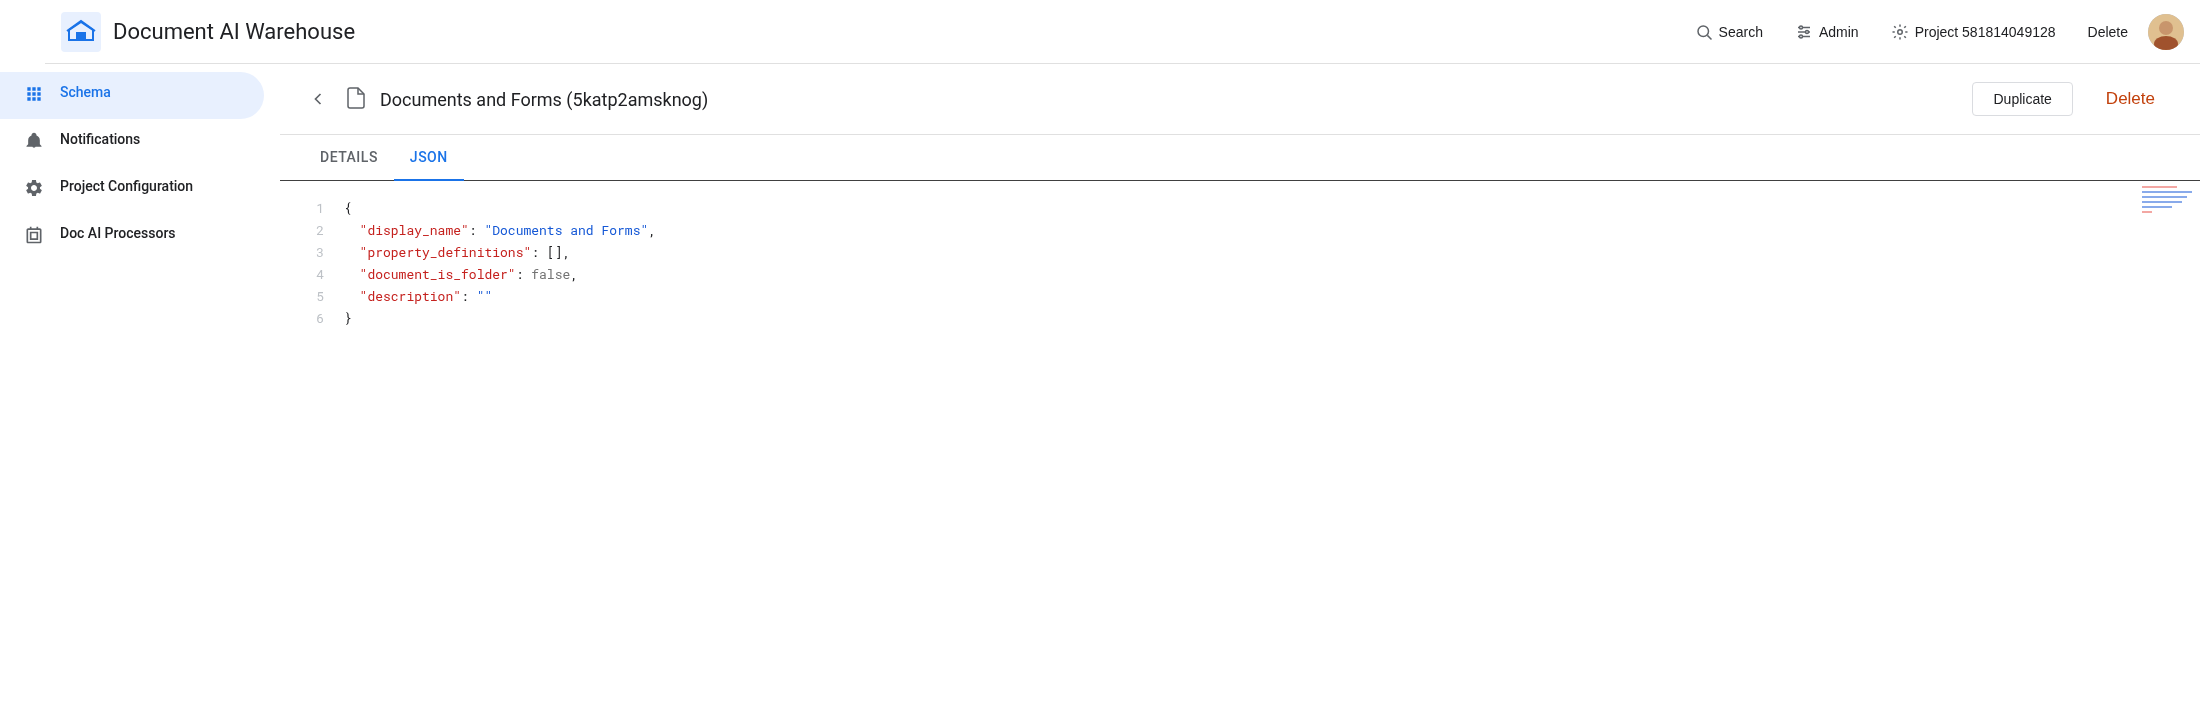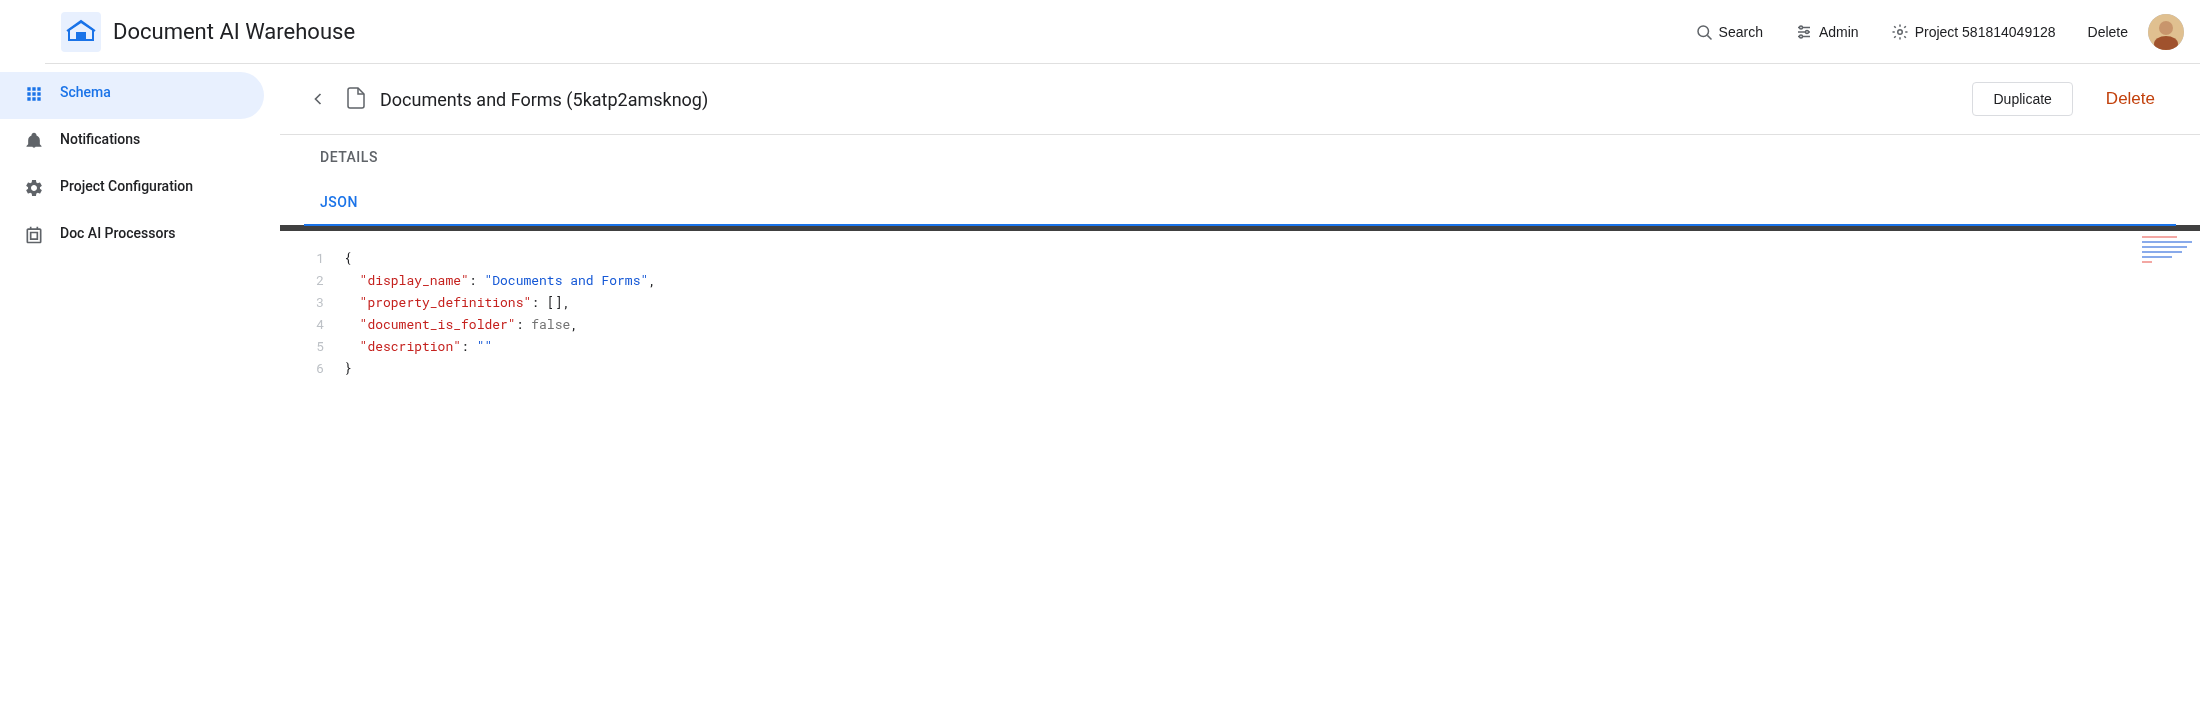--- a/index.html
+++ b/index.html
@@ -166,23 +166,22 @@
       border-radius: 4px;
       cursor: pointer;
       font-size: 17px;
       color: #c2410c;
       font-weight: 500;
     }
 
     
     .tabs {
       display: flex;
-      border-bottom: 6px solid #404040;
+      border-bottom: 1px solid #404040;
       padding: 0 24px;
-      flex-direction: column;
     }
     .tab {
       padding: 14px 16px;
       cursor: pointer;
       font-size: 14px;
       font-weight: 500;
       color: #5f6368;
       border-bottom: 2px solid transparent;
       margin-bottom: -1px;
       letter-spacing: 0.5px;

